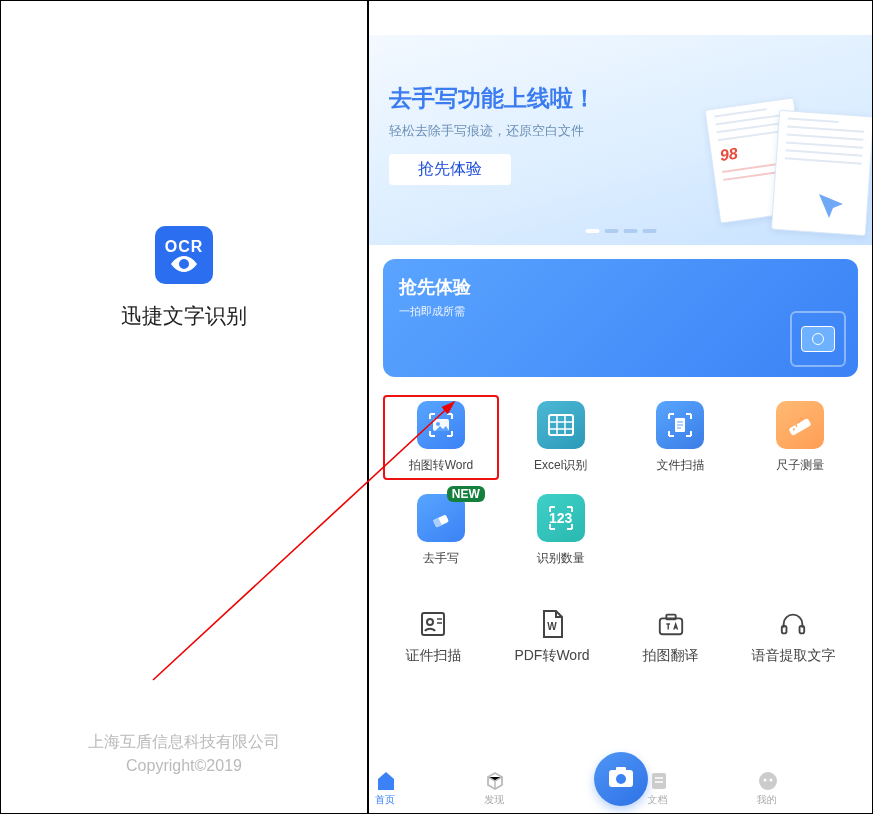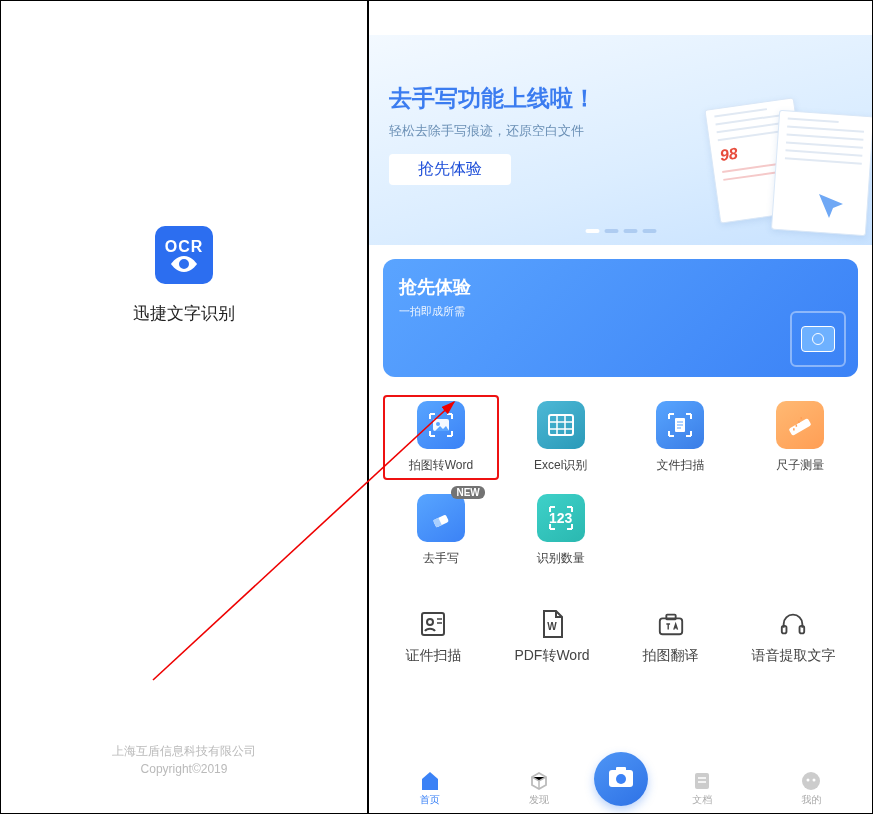--- a/index.html
+++ b/index.html
@@ -7,22 +7,22 @@
     .container { display: flex; width: 873px; height: 814px; border: 1px solid #000; position: relative; }
     .panel { position: relative; overflow: hidden; }
     .panel-left { width: 368px; border-right: 2px solid #000; background: #fff; }
     .panel-right { flex: 1; background: #fff; display: flex; flex-direction: column; margin-top: 34px; }
 
     
     .splash-center { position: absolute; left: 0; right: 0; top: 225px; text-align: center; }
     .ocr-logo { width: 58px; height: 58px; background: #2c6ef0; border-radius: 10px; margin: 0 auto 18px; display: flex; flex-direction: column; align-items: center; justify-content: center; color: #fff; font-weight: 700; }
     .ocr-text { font-size: 16px; letter-spacing: 1px; }
     .eye-icon svg { display: block; }
-    .app-name { font-size: 17px; color: #222; font-weight: 500; }
-    .footer-left { position: absolute; bottom: 35px; left: 0; right: 0; text-align: center; color: #bababa; font-size: 12px; line-height: 1.5; }
+    .app-name { font-size: 21px; color: #222; font-weight: 500; }
+    .footer-left { position: absolute; bottom: 35px; left: 0; right: 0; text-align: center; color: #bababa; font-size: 16px; line-height: 1.5; }
 
     
     .banner { height: 210px; background: linear-gradient(165deg, #f3f9ff 0%, #dbedff 60%, #c8e2ff 100%); padding: 20px 20px 0; position: relative; overflow: hidden; }
     .banner-title { font-size: 23px; font-weight: 700; color: #3b7cf0; margin-top: 28px; }
     .banner-sub { font-size: 13px; color: #6a8fb5; margin-top: 8px; }
     .banner-btn { display: inline-block; margin-top: 14px; background: #fff; color: #1d4ed8; font-size: 16px; padding: 5px 29px; border-radius: 4px; border: none; cursor: pointer; }
     .banner-docs { position: absolute; right: -10px; top: 50px; width: 190px; height: 170px; }
     .doc-sheet { position: absolute; background: #fff; border: 1px solid #d9e7f7; border-radius: 3px; box-shadow: 0 2px 6px rgba(80,130,190,.15); }
     .doc-sheet.a { width: 90px; height: 115px; right: 80px; top: 18px; transform: rotate(-8deg); }
     .doc-sheet.b { width: 95px; height: 120px; right: 12px; top: 28px; transform: rotate(4deg); }
@@ -45,36 +45,36 @@
     .cam-lens { width: 12px; height: 12px; border: 1.5px solid #fff; border-radius: 50%; position: absolute; left: 10px; top: 6px; }
     .photo-box { width: 30px; height: 26px; background: #4a7dc9; border: 1.5px solid #fff; border-radius: 3px; position: relative; }
     .mag { position: absolute; right: -5px; bottom: -5px; width: 16px; height: 16px; border: 2px solid #fff; border-radius: 50%; background: #5a8dd4; }
     .mag::after { content:""; position:absolute; right:-4px; bottom:-4px; width:6px; height:2px; background:#fff; transform: rotate(45deg); }
 
     .grid { display: grid; grid-template-columns: repeat(4, 1fr); gap: 8px 4px; padding: 18px 14px 8px; }
     .grid-item { display: flex; flex-direction: column; align-items: center; cursor: pointer; padding: 6px 2px; position: relative; }
     .gi { width: 48px; height: 48px; border-radius: 10px; margin-bottom: 8px; display: flex; align-items: center; justify-content: center; }
     .gi-label { font-size: 12px; color: #444; }
     .hl { outline: 2px solid #e11; outline-offset: -2px; border-radius: 4px; }
-    .badge-new { position: absolute; top: -2px; right: 14px; background: #737373; color: #fff; font-size: 10px; padding: 1px 5px; border-radius: 6px; font-weight: 700; }
+    .badge-new { position: absolute; top: -2px; right: 14px; background: #15803d; color: #fff; font-size: 12px; padding: 1px 5px; border-radius: 6px; font-weight: 700; }
     .gi-blue { background: linear-gradient(145deg,#58a5ff,#3b82f6); }
     .gi-teal { background: linear-gradient(145deg,#4db8d6,#2a9ab8); }
     .gi-red  { background: linear-gradient(145deg,#ff8a7a,#f5655a); }
     .gi-blue2{ background: linear-gradient(145deg,#58a5ff,#3a7de6); }
     .gi-orange{background: linear-gradient(145deg,#ffb973,#ff9e55); }
     .gi-cyan { background: linear-gradient(145deg,#3ed1c9,#2ab8b0); }
     .icon-inner { color: #fff; font-size: 14px; font-weight: 700; }
 
     .secondary-row { display: flex; justify-content: space-around; padding: 28px 10px 0; }
     .sec-item { display: flex; flex-direction: column; align-items: center; cursor: pointer; }
     .sec-icon { width: 32px; height: 30px; margin-bottom: 8px; display: flex; align-items: center; justify-content: center; }
     .sec-label { font-size: 14px; color: #444; }
 
     .tabbar { margin-top: auto; display: flex; align-items: center; justify-content: space-around; padding: 8px 6px 6px; position: relative; border-top: 1px solid rgba(0,0,0,0); }
-    .tab-item { display: flex; flex-direction: column; align-items: center; cursor: pointer; flex: 1; }
+    .tab-item { display: flex; flex-direction: column; align-items: flex-start; cursor: pointer; flex: 1; }
     .tab-icon { width: 22px; height: 20px; display: flex; align-items: center; justify-content: center; }
     .tab-label { font-size: 10px; color: #aaa; margin-top: 2px; }
     .tab-item.active .tab-label { color: #3b82f6; }
     .fab { width: 54px; height: 54px; background: linear-gradient(145deg,#4e95f5,#2e72e6); border-radius: 50%; display: flex; align-items: center; justify-content: center; margin-top: -20px; cursor: pointer; box-shadow: 0 4px 10px rgba(60,130,240,.35); }
 
     
     .arrow-overlay { position: absolute; left: 148px; top: 393px; width: 315px; height: 290px; pointer-events: none; }
 
     
     .doc-ic { width: 28px; height: 30px; }

